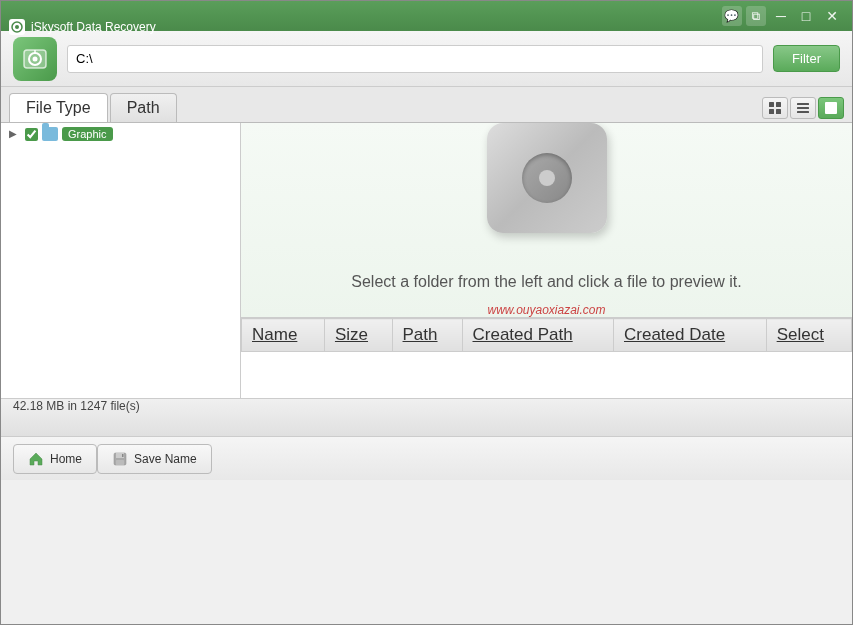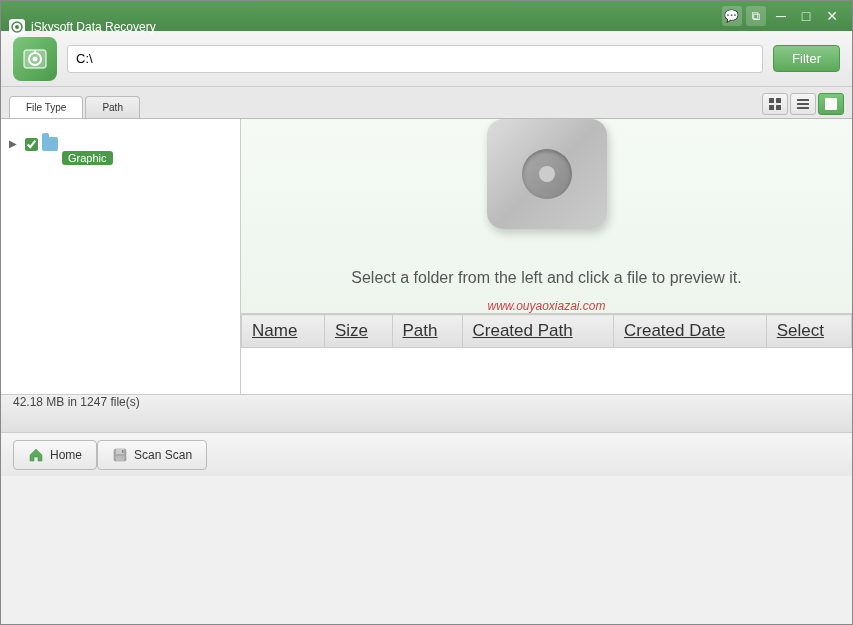--- a/index.html
+++ b/index.html
@@ -128,21 +128,21 @@
     .tabs-left {
       display: flex;
       gap: 2px;
     }
     .tab {
       padding: 5px 16px;
       border: 1px solid #bbb;
       border-bottom: none;
       border-radius: 4px 4px 0 0;
       cursor: pointer;
-      font-size: 10px;
+      font-size: 16px;
       background: linear-gradient(to bottom, #f0f0f0, #e0e0e0);
       color: #333;
     }
     .tab.active {
       background: white;
       border-color: #bbb;
       color: #333;
       font-weight: 500;
       position: relative;
       z-index: 1;
@@ -228,21 +228,20 @@
       background: #7abadc;
       border-radius: 2px 2px 0 0;
     }
     .tree-label-badge {
       background: #4a9a4a;
       color: white;
       border-radius: 3px;
       padding: 1px 6px;
       font-size: 11px;
       font-weight: 500;
-      margin-top: 28px;
     }
 
     
     .preview-area {
       flex: 1;
       display: flex;
       flex-direction: column;
       align-items: center;
       justify-content: flex-start;
       background: linear-gradient(to bottom, #f5faf5, #edf5ed);
@@ -493,15 +492,15 @@
   </button>
   <button class="bottom-btn">
     <span class="btn-icon">
       <svg width="16" height="16" viewBox="0 0 16 16" fill="none">
         <rect x="2" y="2" width="12" height="12" rx="1.5" fill="#aaa" stroke="#888" stroke-width="0.5"></rect>
         <rect x="4" y="2" width="8" height="5" fill="#ccc"></rect>
         <rect x="4" y="9" width="8" height="5" rx="0.5" fill="#bbb"></rect>
         <rect x="10" y="3" width="1.5" height="3" fill="#888"></rect>
       </svg>
     </span>
-    <span>Scan Scan</span>
+    <span>Save Name</span>
   </button>
 </div>
 
 </body></html>

